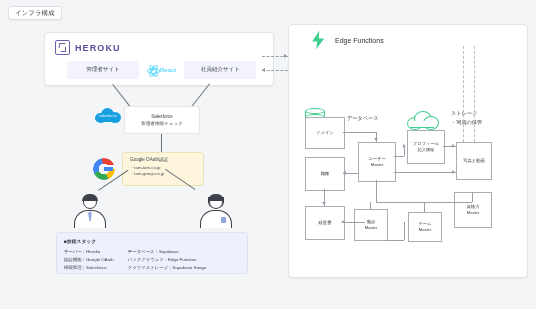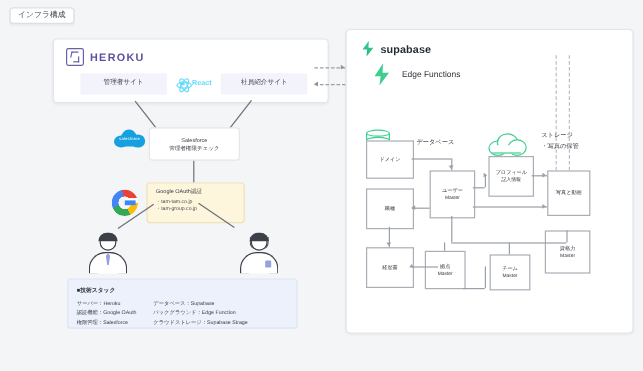--- a/index.html
+++ b/index.html
@@ -342,24 +342,20 @@
       </div>
     </div>
   </div>
 
   <div class="link-dash" style="left:262px;top:56px;width:26px;"></div>
   <div class="link-dash" style="left:262px;top:70px;width:26px;"></div>
   <div class="dash-arrow-r" style="left:284px;top:53.5px;"></div>
   <div class="dash-arrow-l" style="left:262px;top:67.5px;"></div>
 
   <div class="panel" id="supabase-panel">
-    <div class="sb-head">
-      <span class="sb-bolt"></span>
-      <span class="sb-word">supabase</span>
-    </div>
     <div class="edge-row">
       <span class="edge-bolt"></span>
       <span class="edge-label">Edge Functions</span>
     </div>
 
     <div class="res-row">
       <div class="db-icon">
         <div class="db-side"></div>
         <span></span>
           <span></span>

